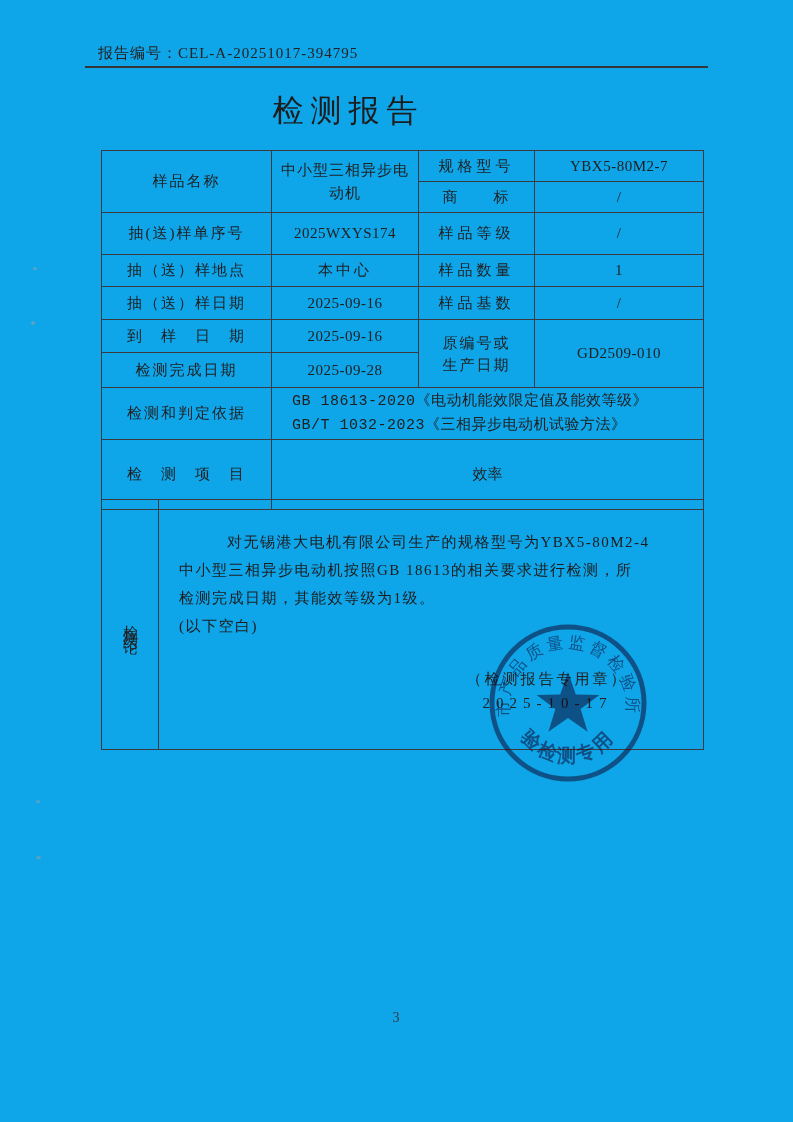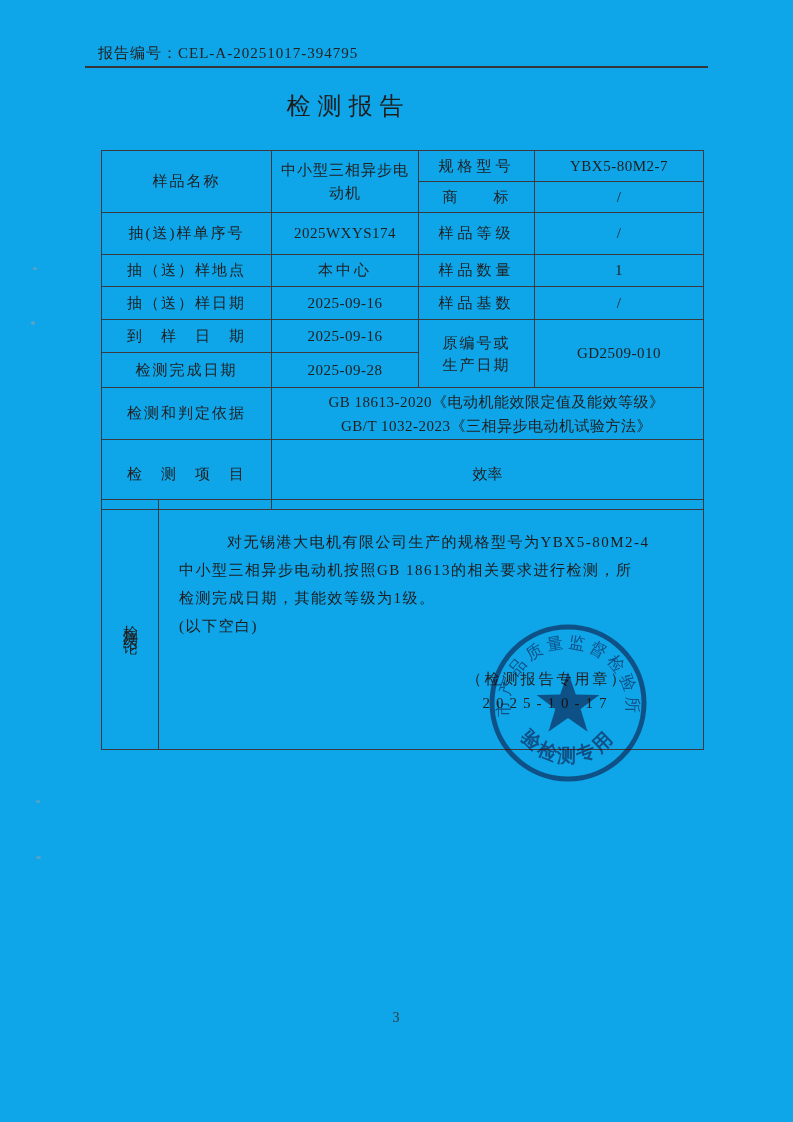--- a/index.html
+++ b/index.html
@@ -15,39 +15,39 @@
   .report-no{
     position:absolute;left:98px;top:44px;
     font-size:15px;letter-spacing:1px;white-space:nowrap;
   }
   .header-rule{
     position:absolute;left:85px;top:66px;width:623px;height:2px;
     background:#35353a;
   }
   .doc-title{
     position:absolute;left:0;top:90px;width:697px;
-    text-align:center;font-size:24px;letter-spacing:7px;color:#1d1d1d;
+    text-align:center;font-size:31px;letter-spacing:7px;color:#1d1d1d;
   }
   
   table{border-collapse:collapse;table-layout:fixed;position:absolute;background:transparent;}
   td{
     border:1px solid #3b3b3f;
     text-align:center;vertical-align:middle;
     font-size:15px;color:#1f1f1f;
     padding:0 2px;overflow:hidden;
   }
   .t-main{left:101px;top:150px;width:602px;}
   .t-main col.c1{width:170px}.t-main col.c2{width:147px}
   .t-main col.c3{width:116px}.t-main col.c4{width:169px}
   .lbl{letter-spacing:2px;}
   .lbl-sp{letter-spacing:4px;}
   .val{letter-spacing:.5px;}
   .two-line{white-space:pre-line;line-height:22px;letter-spacing:2px;}
   .wrapcell{line-height:23px;letter-spacing:1px;}
-  .basis-cell{text-align:center;padding-left:20px;line-height:24px;letter-spacing:.5px;}
+  .basis-cell{text-align:left;padding-left:20px;line-height:24px;letter-spacing:.5px;font-family:Liberation Mono, monospace;}
   .t-concl{left:101px;top:499px;width:602px;padding-left:23px;}
   .t-concl col.cl{width:57px}.t-concl col.cc{width:545px}
   .concl-label{
     vertical-align:middle;text-align:center;
   }
   .concl-label .vtext{
     writing-mode:vertical-rl;text-orientation:upright;
     letter-spacing:5px;font-size:15px;margin:0 auto;display:inline-block;
   }
   .concl-content{

